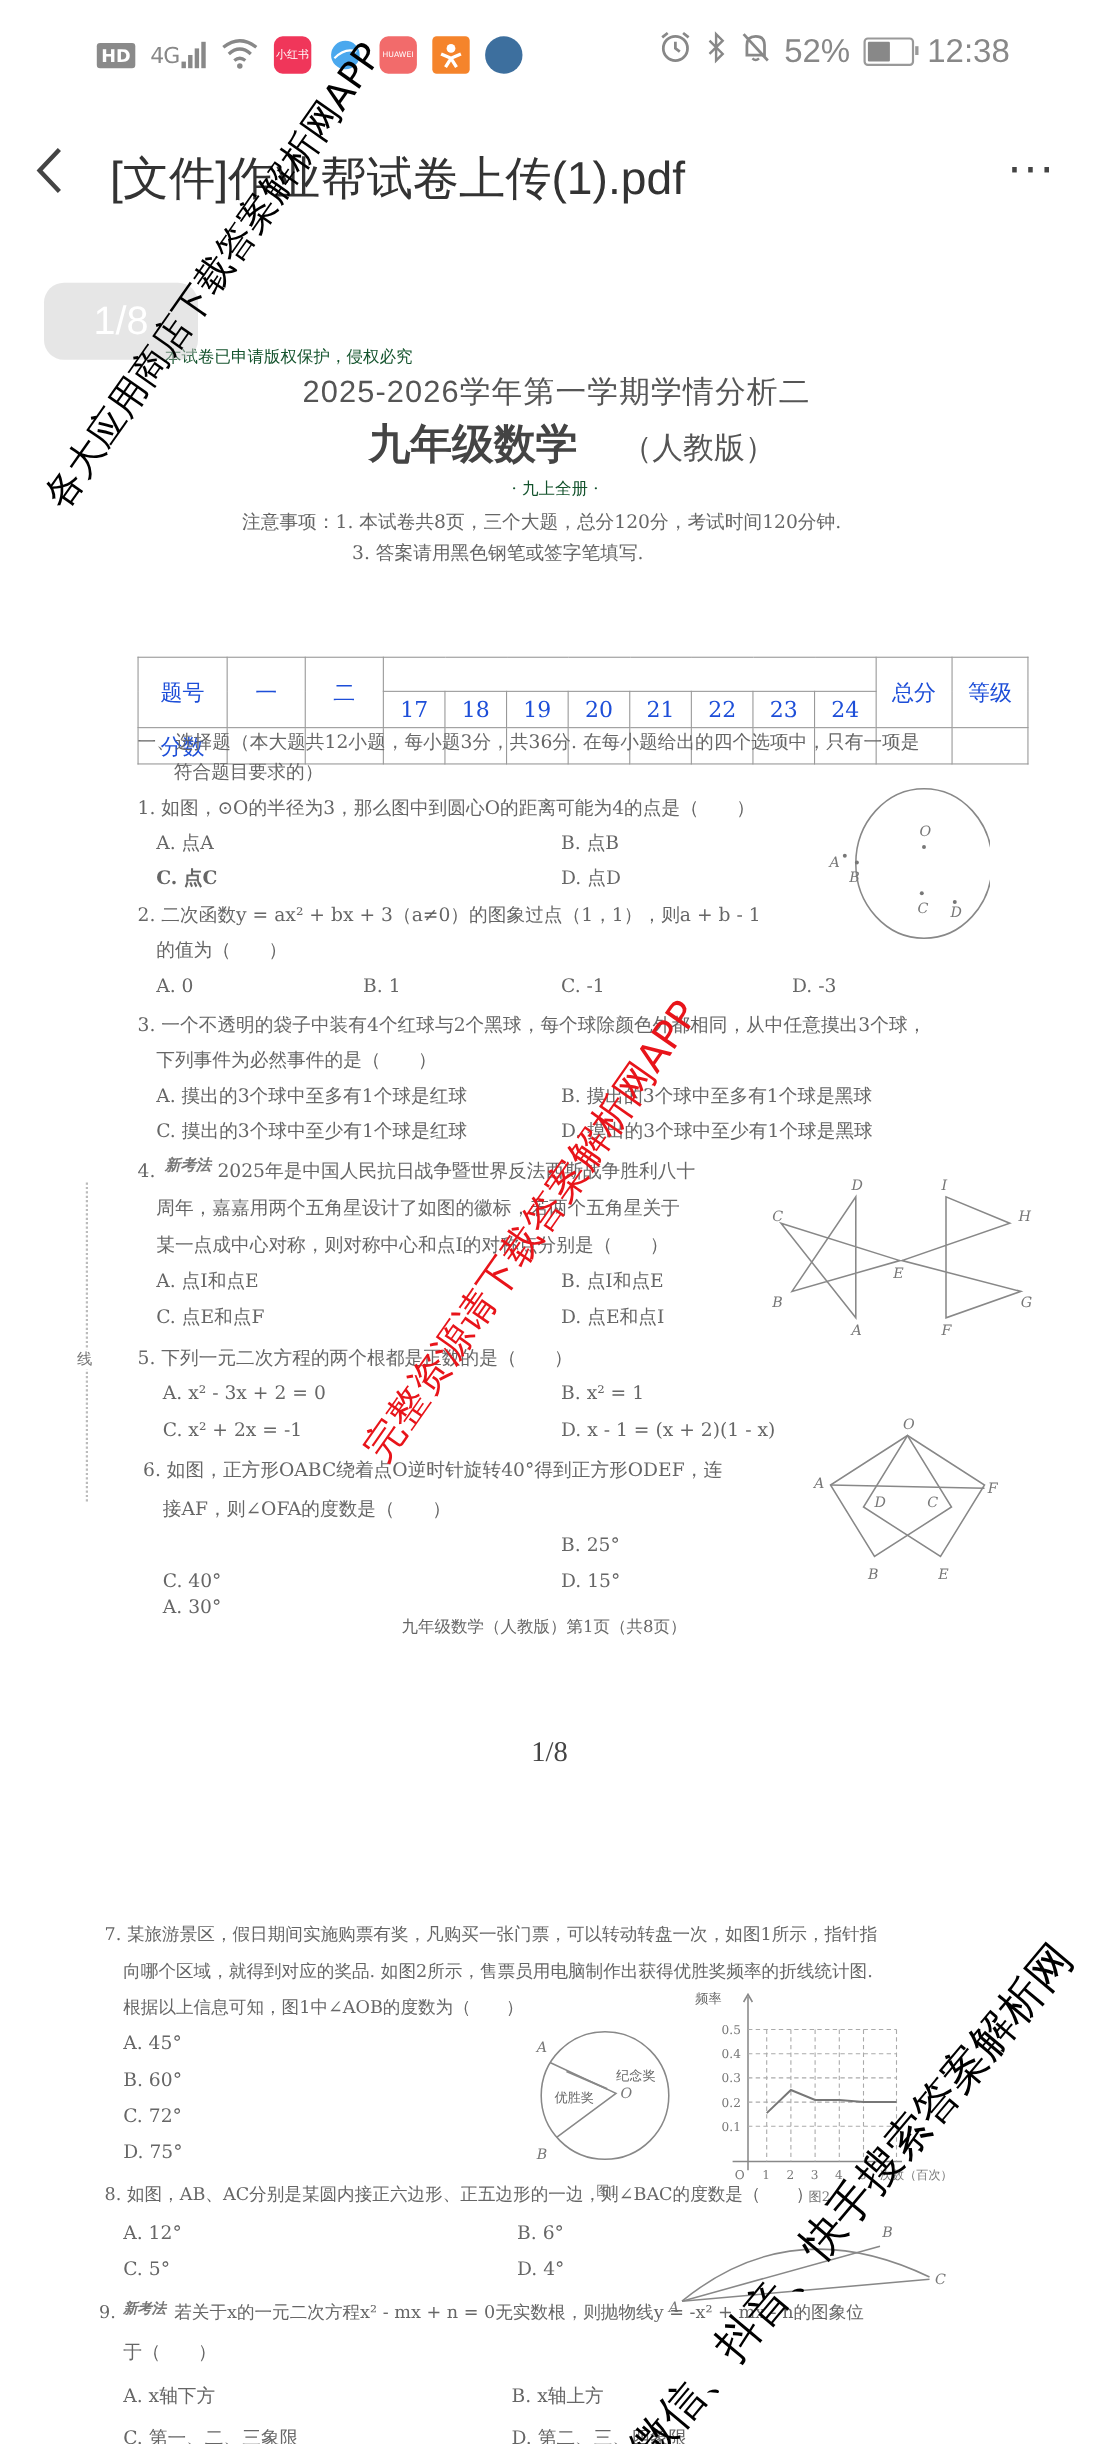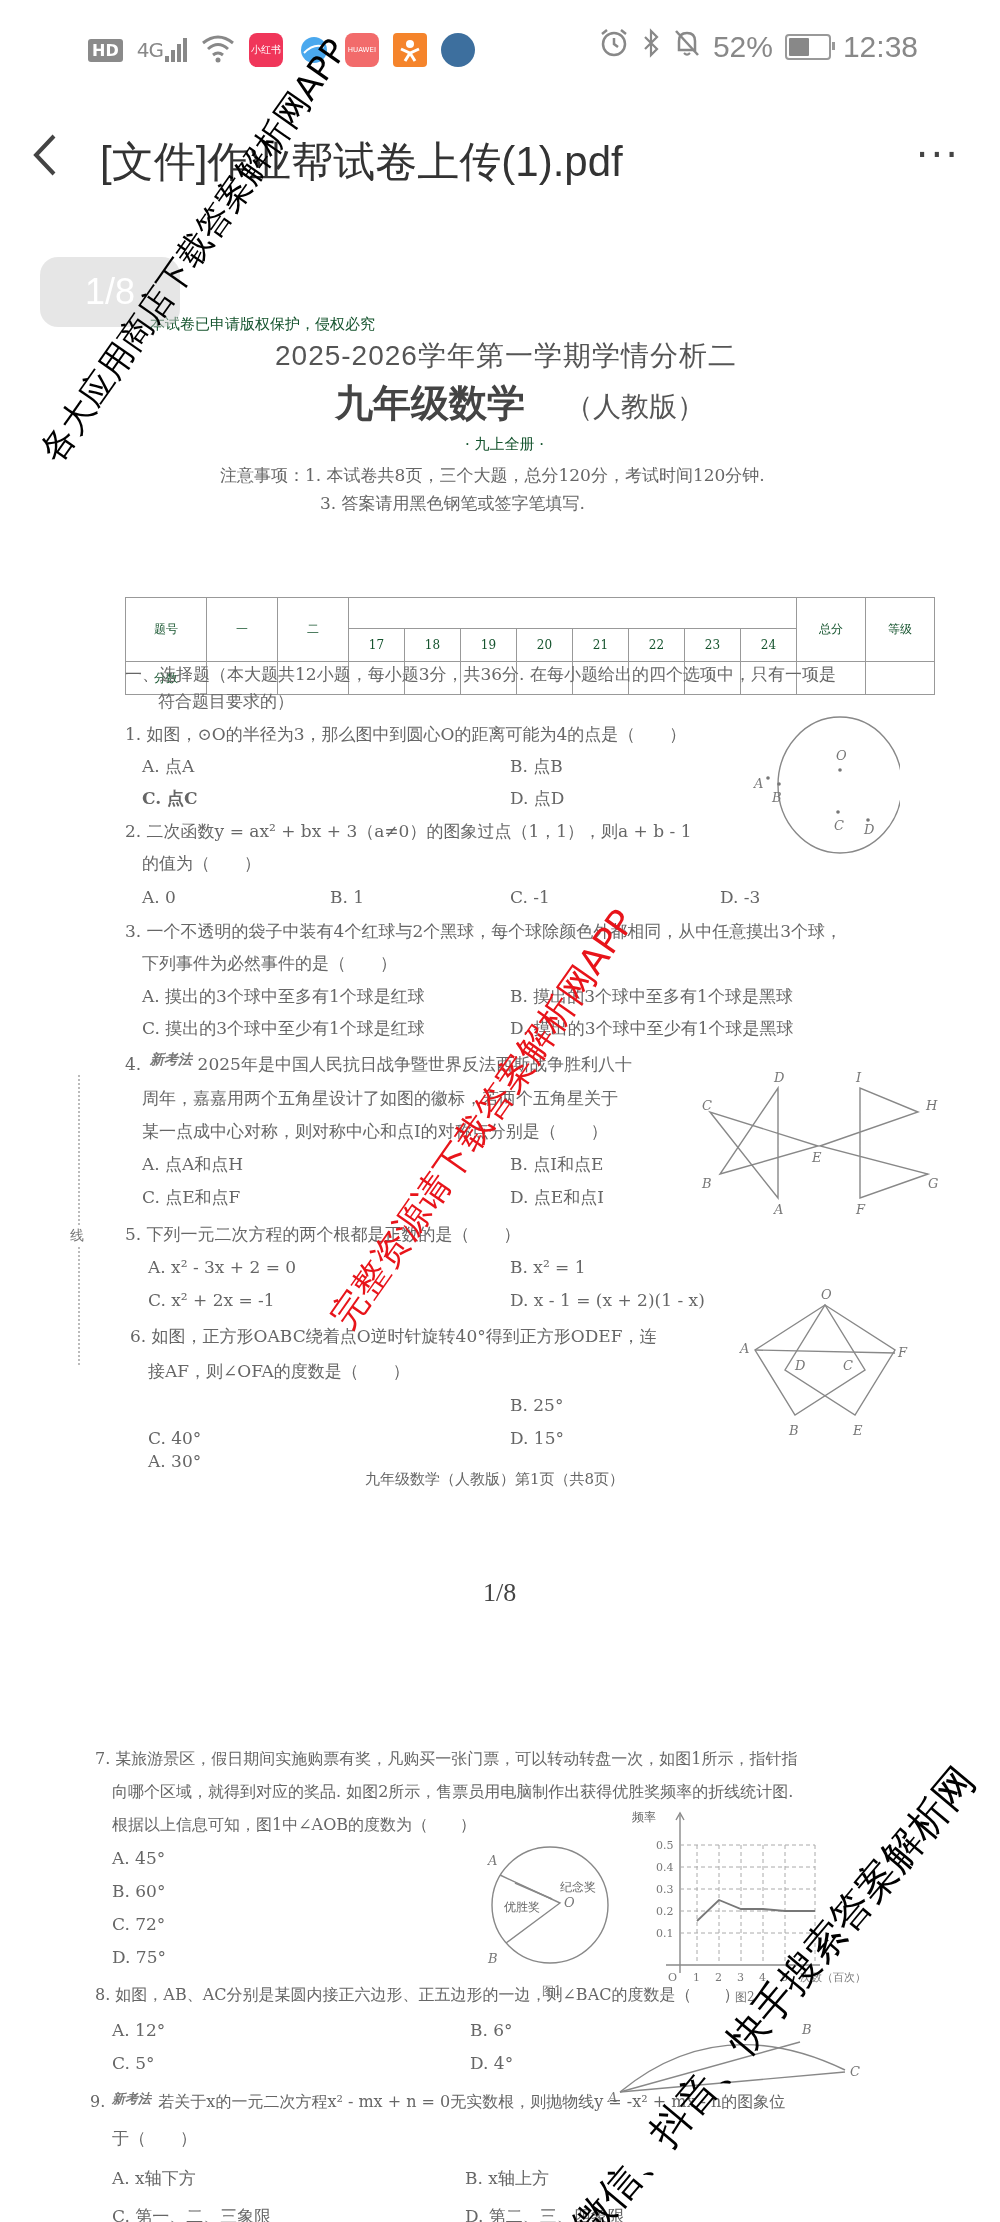--- a/index.html
+++ b/index.html
@@ -21,21 +21,21 @@
   .title{left:100px;top:24px;font-size:42px;color:#333;line-height:56px;font-family:"Liberation Sans",sans-serif;}
   .more{right:40px;top:22px;font-size:40px;color:#444;letter-spacing:2px;cursor:pointer;}
   
   .badge{left:40px;top:257px;width:140px;height:70px;background:rgba(200,200,200,0.45);border-radius:18px;color:#fff;font-size:36px;display:flex;align-items:center;justify-content:center;font-family:"Liberation Sans",sans-serif;}
   
   .doc{font-family:"DejaVu Serif",serif;color:#555;}
   .t-small{font-size:15px;color:#14532d;}
   .t-h1{font-size:28px;color:#555;font-family:"Liberation Sans",sans-serif;letter-spacing:1px;}
   .t-h2{font-size:38px;color:#444;font-weight:bold;}
   .t-body{font-size:17px;color:#666;line-height:24px;}
-  table.score{border-collapse:collapse;font-size:12px;color:#14532d;}
+  table.score{border-collapse:collapse;font-size:20px;color:#1d4ed8;}
   table.score td{border:1px solid #999;text-align:center;height:30px;}
   .fig{stroke:#888;fill:none;stroke-width:1.4;}
   .figtxt{font-family:"DejaVu Serif",serif;font-style:italic;fill:#777;font-size:13px;}
   .wm{font-family:"DejaVu Sans",sans-serif;color:#000;font-size:34px;white-space:nowrap;transform-origin:0 0;}
   .wm-red{color:#e8141a;}
   .q-line{position:absolute;font-size:17px;color:#666;white-space:nowrap;}
 </style>
 </head>
 <body>
 
@@ -203,21 +203,21 @@
   <div class="q-line" style="left:142px;top:737px;">下列事件为必然事件的是（　　）</div>
   <div class="q-line" style="left:142px;top:770px;">A. 摸出的3个球中至多有1个球是红球</div>
   <div class="q-line" style="left:510px;top:770px;">B. 摸出的3个球中至多有1个球是黑球</div>
   <div class="q-line" style="left:142px;top:802px;">C. 摸出的3个球中至少有1个球是红球</div>
   <div class="q-line" style="left:510px;top:802px;">D. 摸出的3个球中至少有1个球是黑球</div>
 
   <div class="q-line" style="left:125px;top:838px;">4. 　　　2025年是中国人民抗日战争暨世界反法西斯战争胜利八十</div>
   <div class="q-line" style="left:150px;top:836px;font-style:italic;font-weight:bold;color:#777;font-size:14px;">新考法</div>
   <div class="q-line" style="left:142px;top:872px;">周年，嘉嘉用两个五角星设计了如图的徽标，若两个五角星关于</div>
   <div class="q-line" style="left:142px;top:905px;">某一点成中心对称，则对称中心和点I的对称点分别是（　　）</div>
-  <div class="q-line" style="left:142px;top:938px;">A. 点A和点H</div>
+  <div class="q-line" style="left:142px;top:938px;">A. 点I和点E</div>
   <div class="q-line" style="left:510px;top:938px;">B. 点I和点E</div>
   <div class="q-line" style="left:142px;top:971px;">C. 点E和点F</div>
   <div class="q-line" style="left:510px;top:971px;">D. 点E和点I</div>
   <svg class="abs" style="left:700px;top:855px;" width="240" height="150">
     <g class="fig">
       <path d="M78 18 L78 128 L10 42 L118 76 L20 104 Z"></path>
       <path d="M160 18 L160 128 L228 104 L120 76 L218 42 Z"></path>
     </g>
     <text class="figtxt" x="74" y="12">D</text>
     <text class="figtxt" x="156" y="12">I</text>

